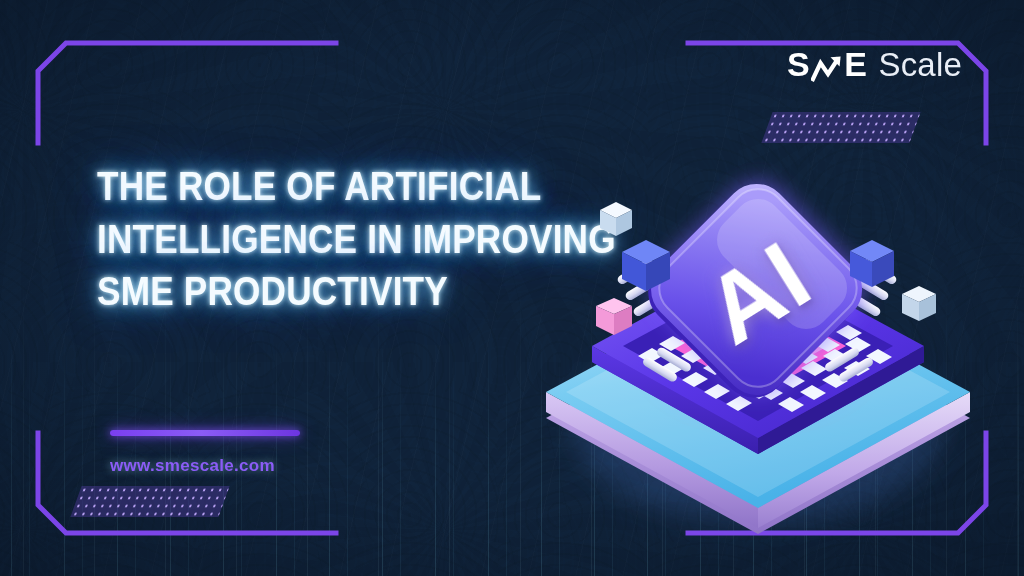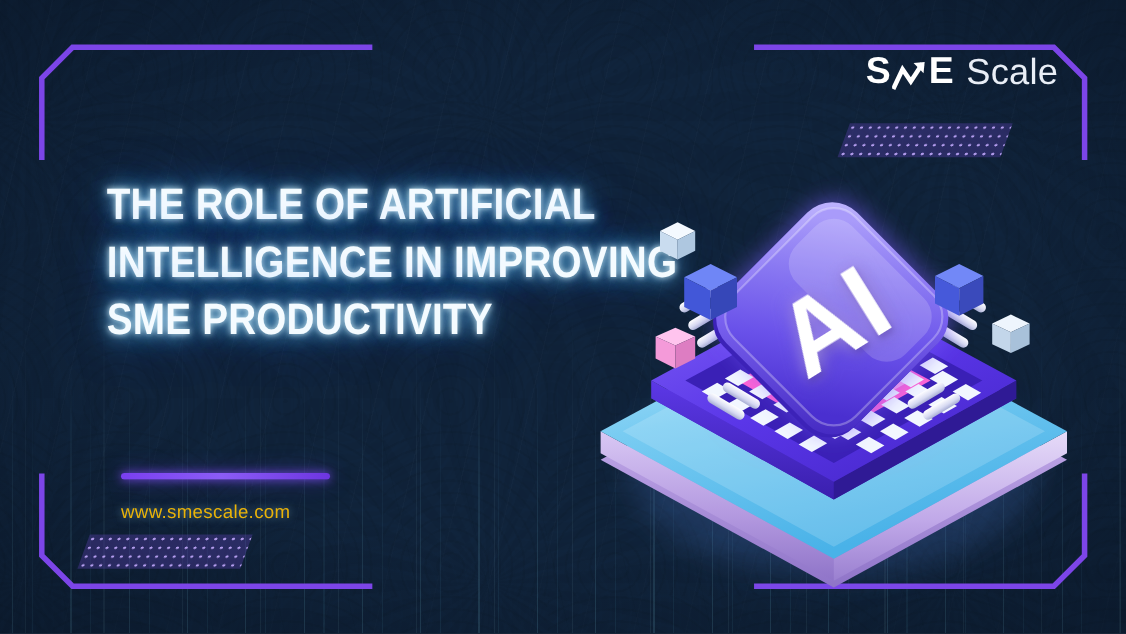--- a/index.html
+++ b/index.html
@@ -167,23 +167,23 @@
   }
   .url-rule {
     width: 190px;
     height: 6px;
     border-radius: 3px;
     background: linear-gradient(90deg, #7a3ff0 0%, #8b5cf6 48%, #6d35e0 100%);
     box-shadow: 0 0 9px rgba(130,80,250,.85), 0 0 18px rgba(110,60,235,.5);
   }
   .url-text {
     margin-top: 20px;
-    color: #eab308;
+    color: #8b5cf6;
     font-size: 17px;
-    font-weight: 400;
+    font-weight: 700;
     letter-spacing: .3px;
     text-shadow: 0 0 8px rgba(160,225,255,.55);
   }
 
   
   .illustration {
     position: absolute;
     left: 520px;
     top: 160px;
     width: 470px;

